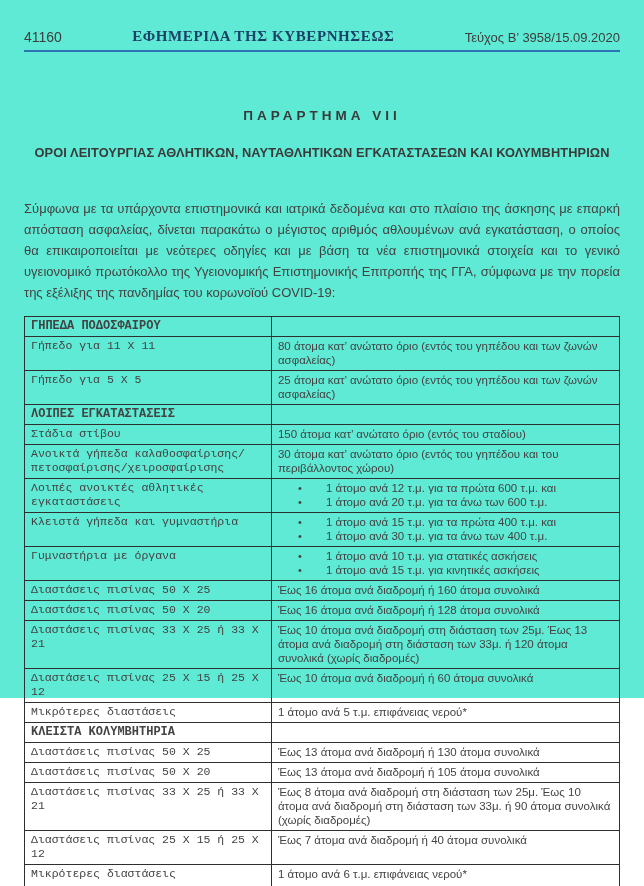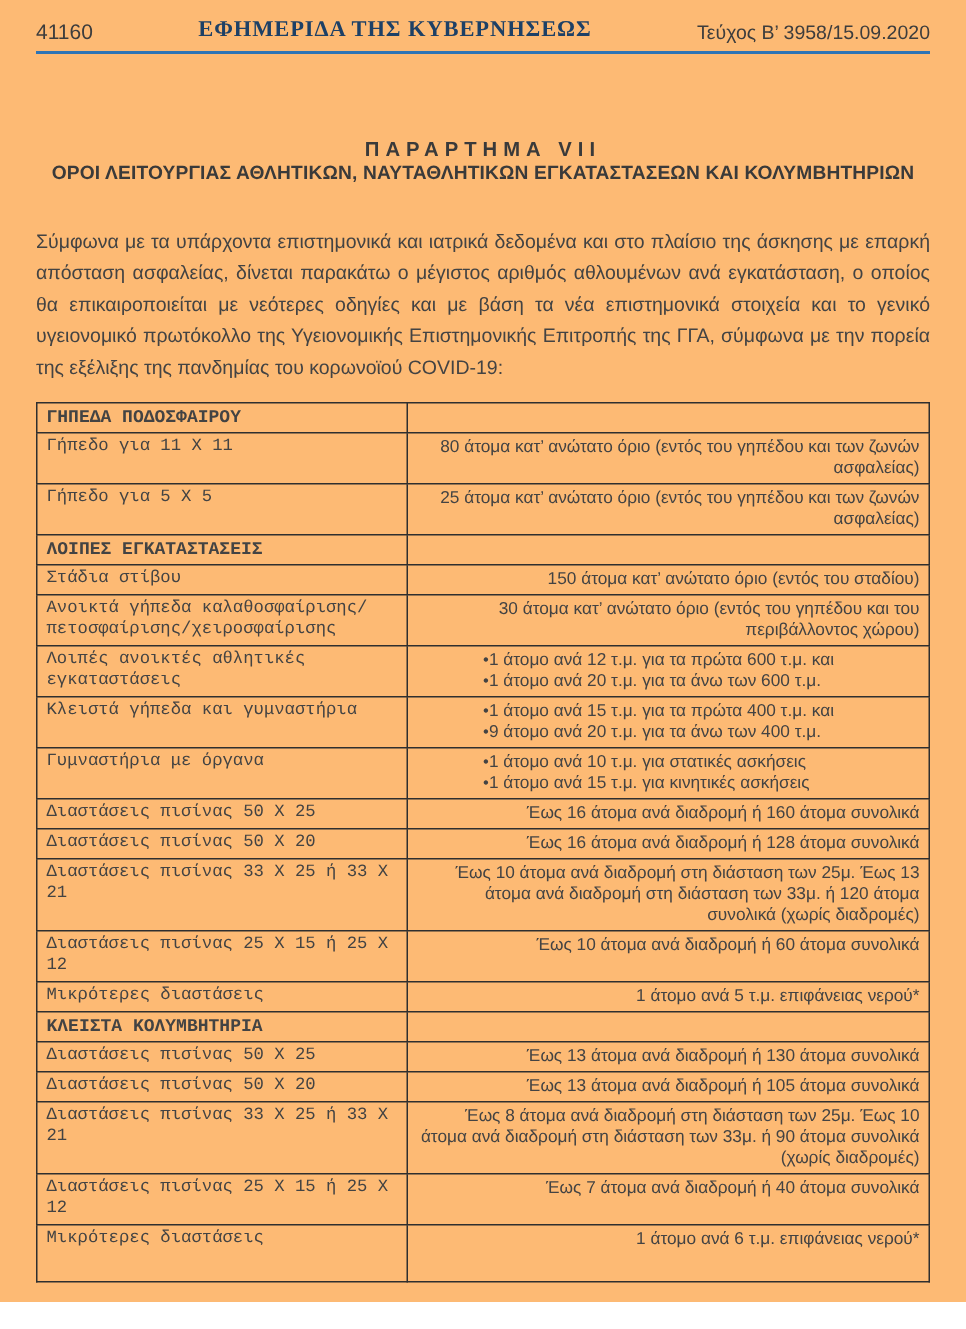--- a/index.html
+++ b/index.html
@@ -1,60 +1,60 @@
 <!DOCTYPE html>
 <html lang="el"><head>
 <meta charset="utf-8">
 <style>
   html,body{margin:0;padding:0;background:#ffffff;width:644px;height:886px;overflow:hidden;}
   .page{
-    width:644px;height:868px;box-sizing:border-box;
-    padding:12px 24px 0 24px;
+    width:644px;height:698px;box-sizing:border-box;
+    padding:28px 24px 0 24px;
     font-family:"Liberation Sans",sans-serif;
-    color:#3d3d3d;background:#fdba74;
+    color:#3d3d3d;background:#5eead4;
   }
   
   .gz-header{
     display:flex;align-items:flex-end;justify-content:space-between;
     border-bottom:2px solid #2e74b5;
     padding-bottom:5px;
   }
   .gz-pagenum{font-size:14px;color:#3d3d3d;}
   .gz-masthead{
     font-family:"Liberation Serif",serif;font-weight:700;
     color:#1d4066;font-size:15px;letter-spacing:.6px;
   }
   .gz-issue{font-size:13px;color:#3d3d3d;}
   
   .title{
     margin-top:56px;text-align:center;font-weight:700;
     font-size:13.5px;letter-spacing:4px;color:#3a3a3a;
   }
   .subtitle{
-    text-align:center;font-weight:700;
+    margin-top:22px;text-align:center;font-weight:700;
     font-size:12.8px;color:#3a3a3a;letter-spacing:.1px;
   }
   
   .intro{
-    margin-top:28px;font-size:13px;line-height:21px;
+    margin-top:38px;font-size:13px;line-height:21px;
     text-align:justify;color:#434343;
   }
   
   table.limits{
     margin-top:13px;width:100%;border-collapse:collapse;
     font-size:11.5px;line-height:14px;color:#434343;
   }
   table.limits td{
     border:1px solid #2f2f2f;
     padding:2px 6px 3px 6px;
     vertical-align:top;
     overflow-wrap:break-word;
   }
   td.c1{width:41.5%;font-family:Liberation Mono, monospace;}
-  td.c2{width:58.5%;text-align:right;}
+  td.c2{width:58.5%;}
   tr.section td.c1{font-weight:700;font-size:12px;}
   tbody tr:last-child td{height:32px;}
   .bullet-line{display:flex;padding-left:20px;}
   .dot{flex:0 0 28px;font-size:11px;}
 </style>
 </head>
 <body>
 
 <div class="page">
 
@@ -111,21 +111,21 @@
         </tr>
         <tr class="row">
           <td class="c1">Κλειστά γήπεδα και γυμναστήρια</td>
           <td class="c2">
             <div class="bullet-line">
               <span class="dot">•</span>
               <span>1 άτομο ανά 15 τ.μ. για τα πρώτα 400 τ.μ. και</span>
             </div>
             <div class="bullet-line">
               <span class="dot">•</span>
-              <span>9 άτομο ανά 20 τ.μ. για τα άνω των 400 τ.μ.</span>
+              <span>1 άτομο ανά 30 τ.μ. για τα άνω των 400 τ.μ.</span>
             </div>
           </td>
         </tr>
         <tr class="row">
           <td class="c1">Γυμναστήρια με όργανα</td>
           <td class="c2">
             <div class="bullet-line">
               <span class="dot">•</span>
               <span>1 άτομο ανά 10 τ.μ. για στατικές ασκήσεις</span>
             </div>

